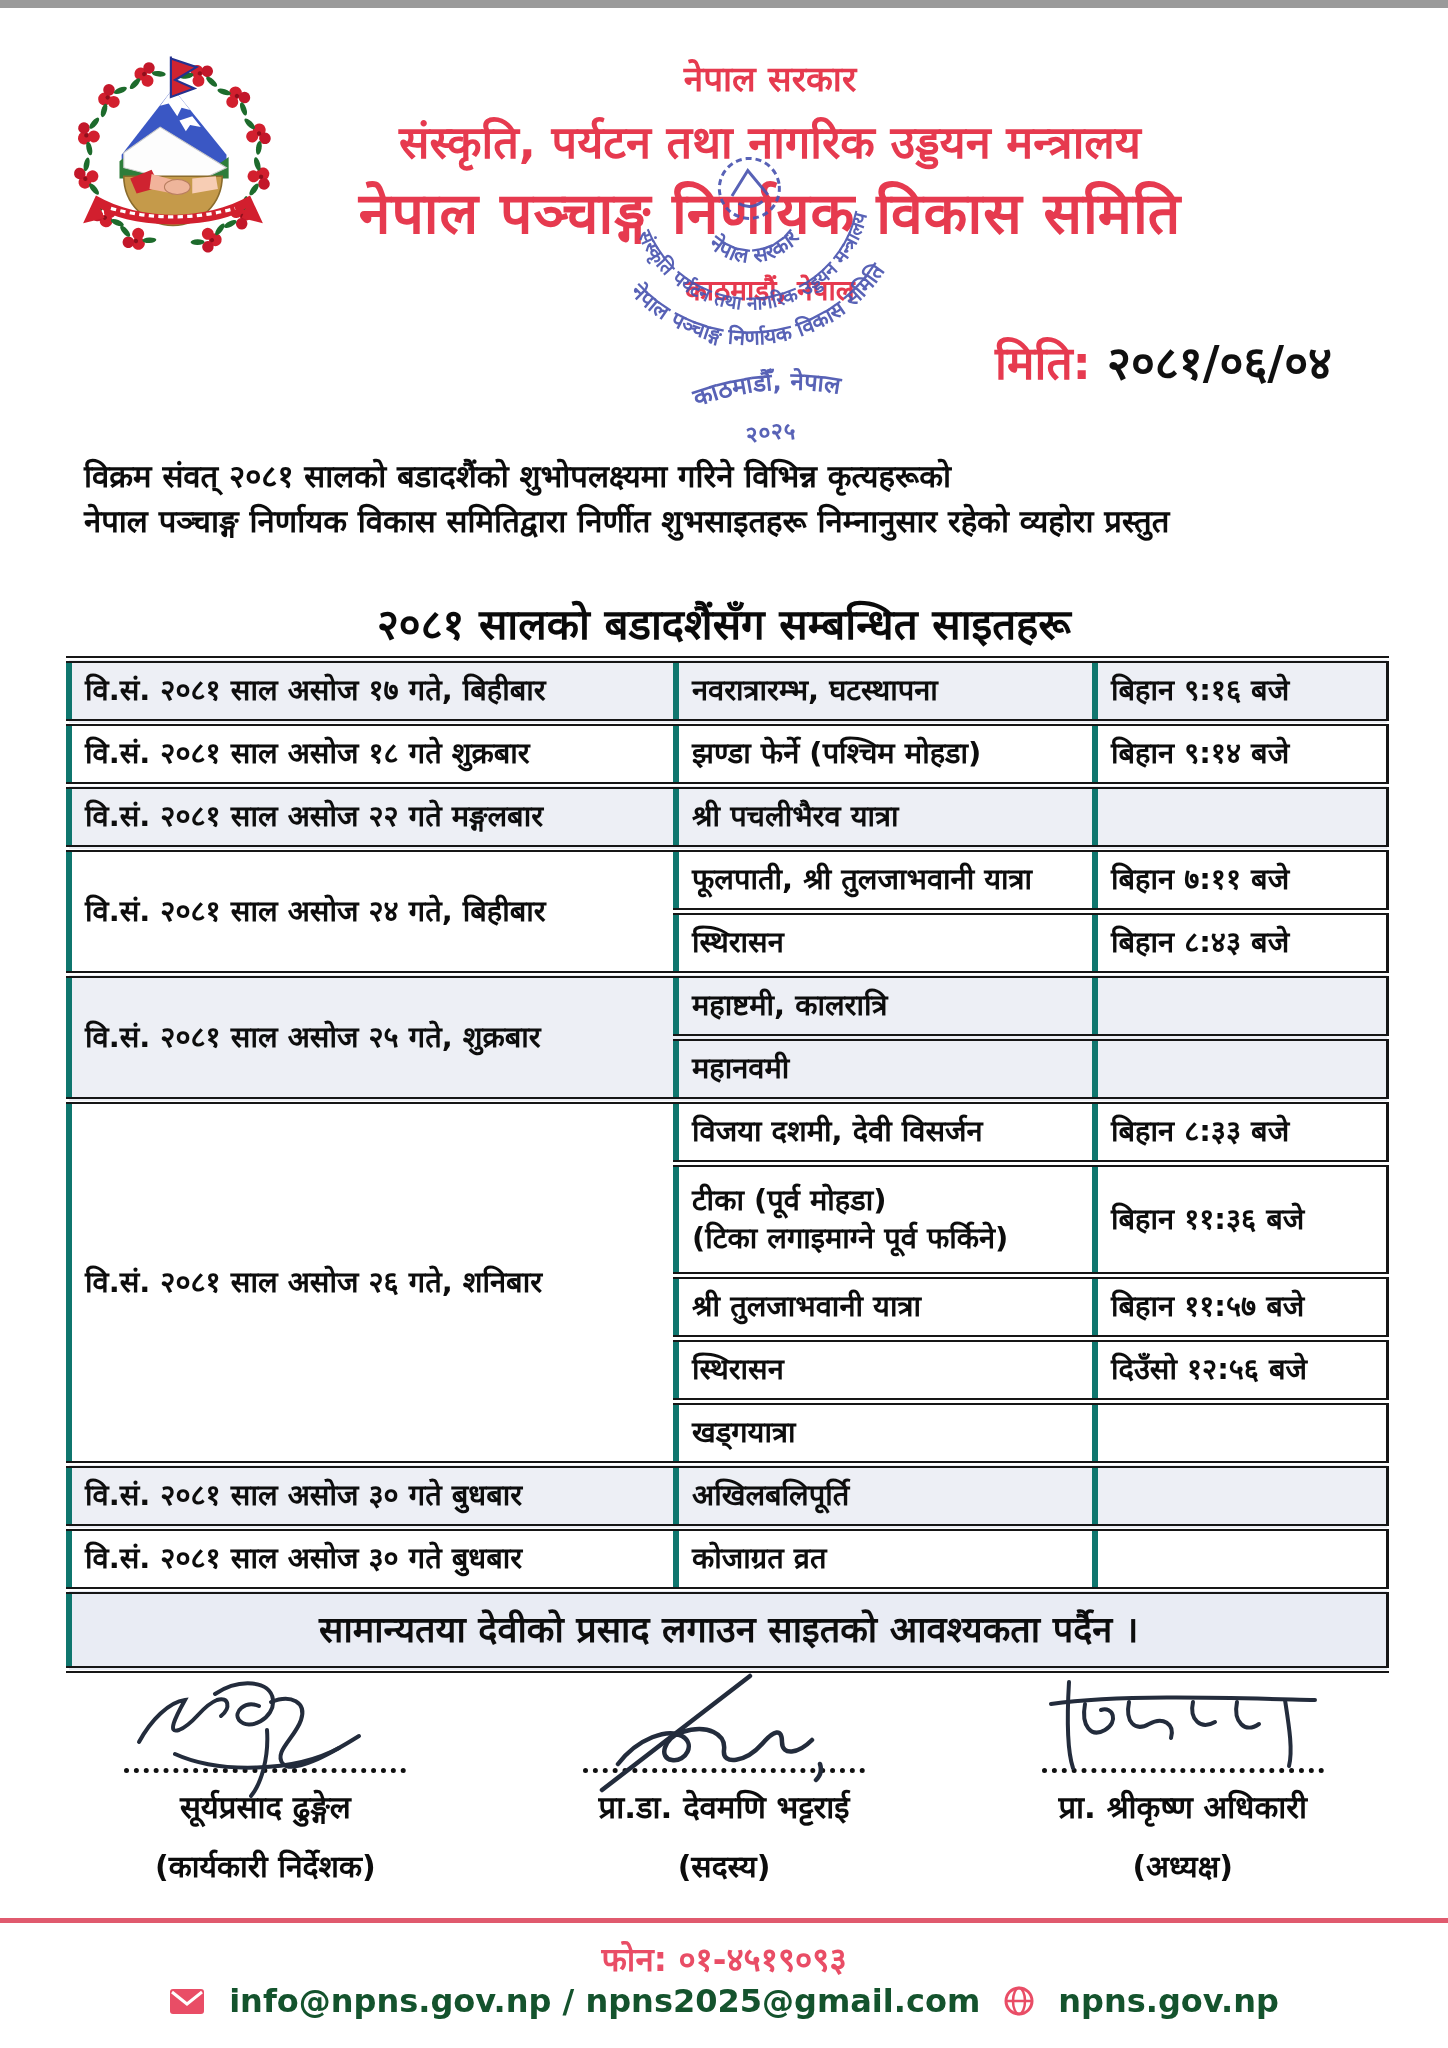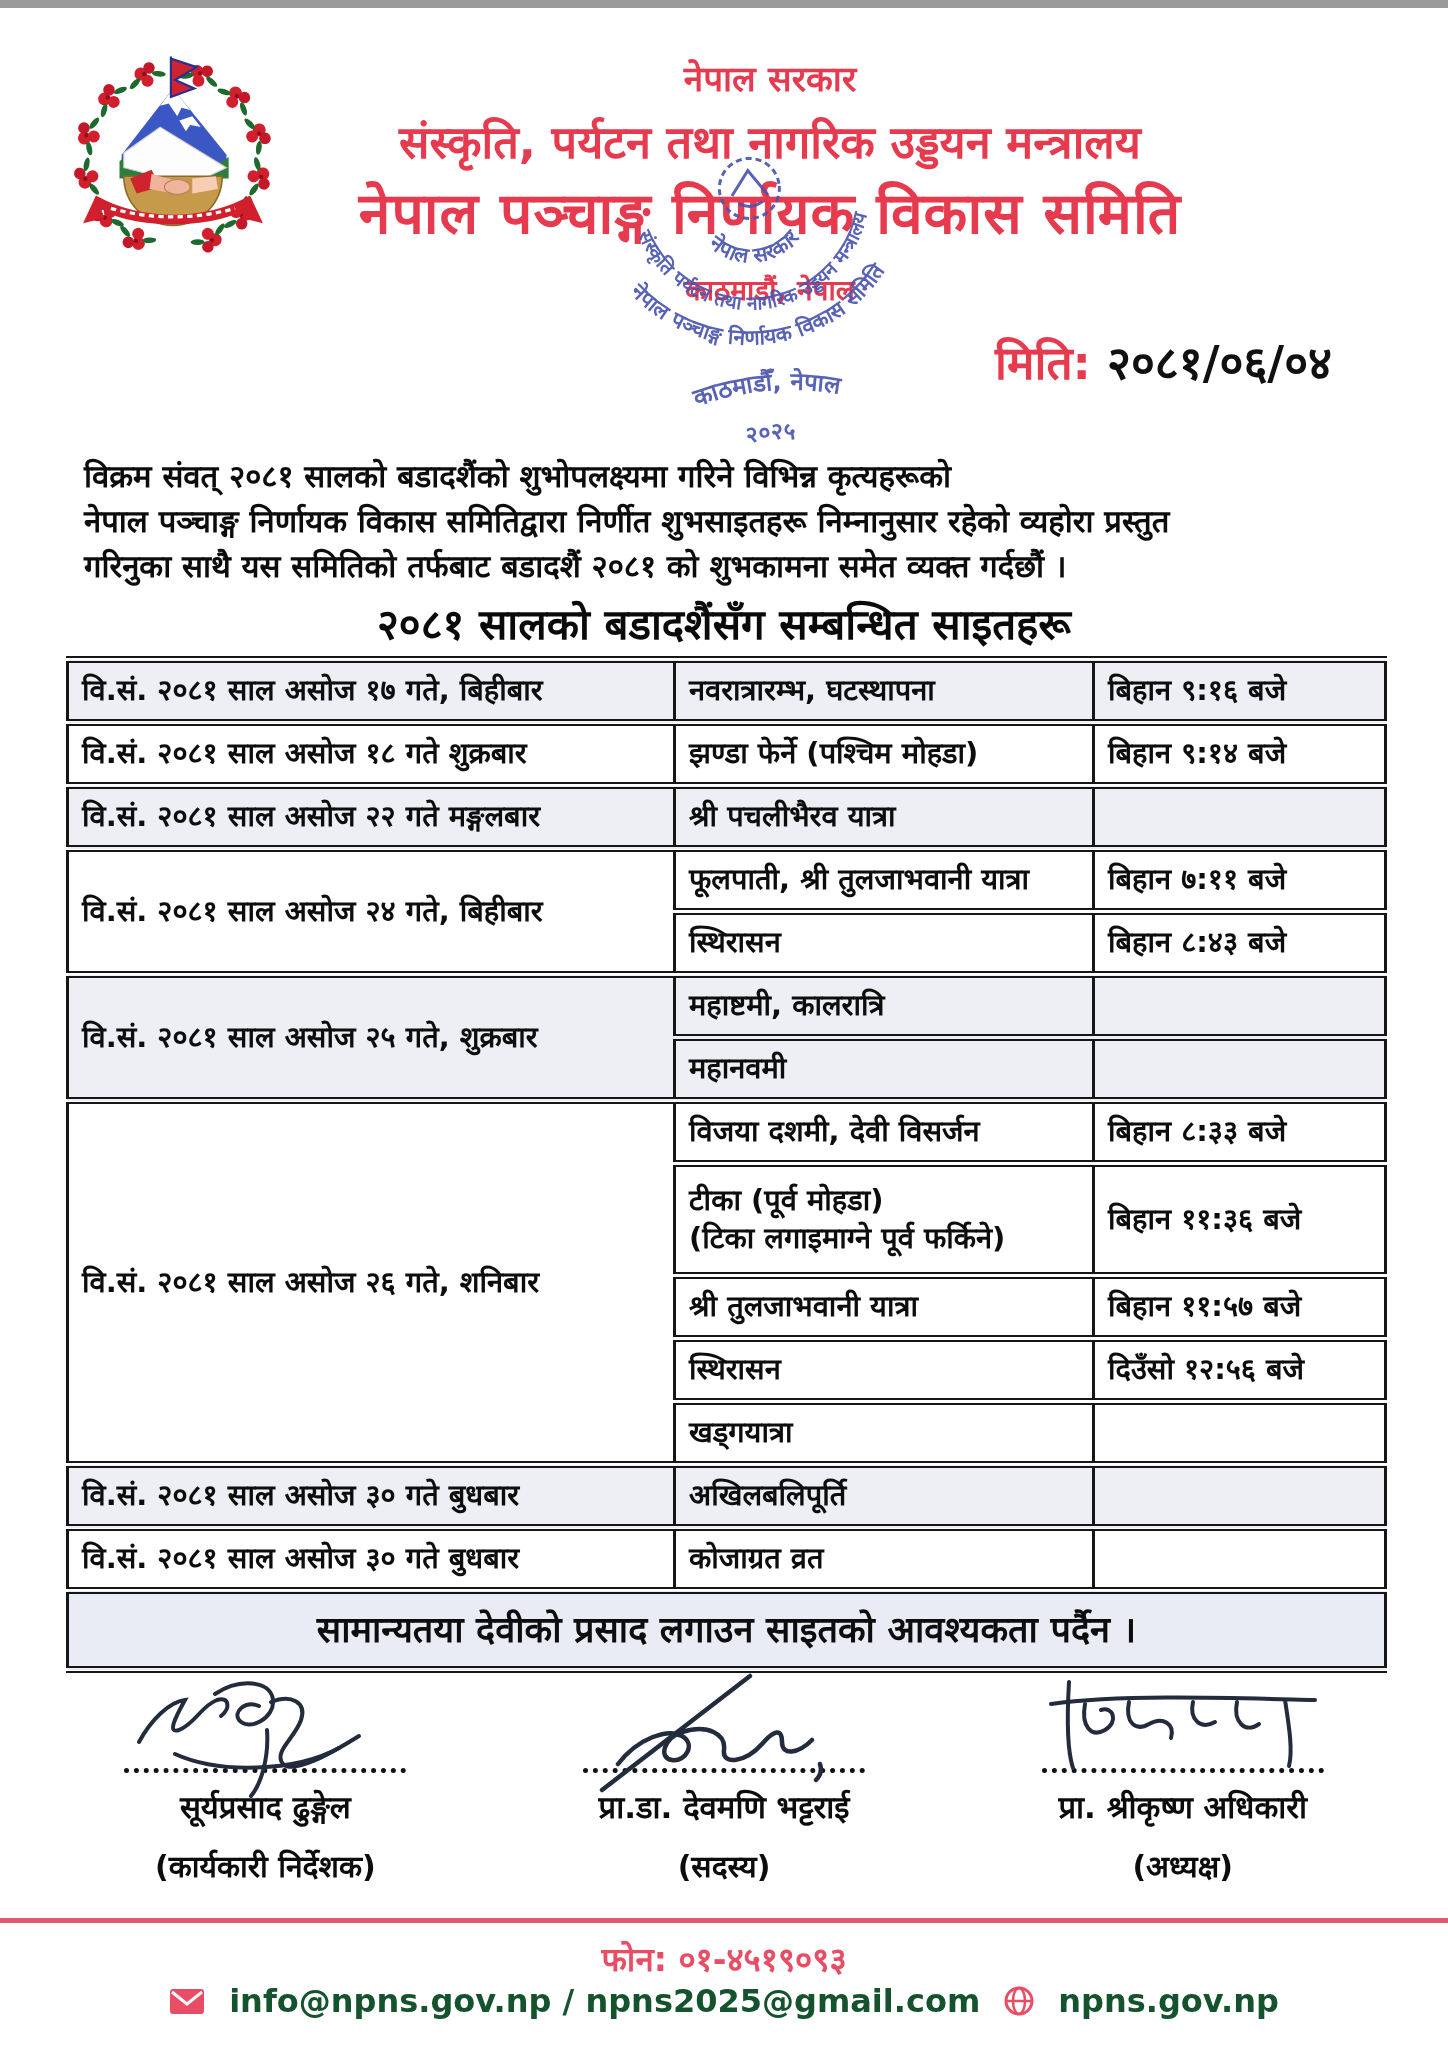--- a/index.html
+++ b/index.html
@@ -20,21 +20,21 @@
 
   
   .intro{position:absolute;top:446px;left:84px;width:1280px;text-align:left;
          font-size:31px;font-weight:600;line-height:1.45;color:#0c0c0c;}
 
   
   .tbl-title{position:absolute;top:586px;left:0;width:100%;text-align:center;
              font-size:42px;font-weight:800;color:#0a0a0a;}
   table.saita{position:absolute;top:648px;left:66px;width:1318px;border-collapse:collapse;
               table-layout:fixed;border:3px solid #161616;border-top:7px double #161616;border-bottom:7px double #161616;}
-  table.saita td{border-left:1px solid #0f766e;border-right:3px solid #161616;
+  table.saita td{border-left:6px solid #0f766e;border-right:3px solid #161616;
                  border-bottom:7px double #161616;font-size:29px;font-weight:600;
                  padding:4px 13px;vertical-align:middle;color:#0d0d0d;line-height:1.3;}
   col.c1{width:607px;} col.c2{width:419px;} col.c3{width:292px;}
   tr.r-std{height:63px;} tr.r-tika{height:112px;}
   tr.shaded td{background:#edeff5;}
   tr.note-row td{height:64px;background:#e9ecf4;text-align:center;font-size:36px;font-weight:800;}
 
   
   .sigs{position:absolute;top:1664px;left:36px;right:36px;display:flex;}
   .sig{flex:1;text-align:center;}
@@ -129,21 +129,20 @@
   </svg>
 
   <div class="dateline">
     <span class="lbl">मिति:</span>
     <span class="val">२०८१/०६/०४</span>
   </div>
 
   <div class="intro">
     <div>विक्रम संवत् २०८१ सालको  बडादशैंको शुभोपलक्ष्यमा गरिने विभिन्न कृत्यहरूको</div>
     <div>नेपाल पञ्चाङ्ग निर्णायक विकास समितिद्वारा निर्णीत शुभसाइतहरू निम्नानुसार रहेको व्यहोरा प्रस्तुत</div>
-    <div>गरिनुका साथै यस समितिको तर्फबाट बडादशैं २०८१ को शुभकामना समेत व्यक्त गर्दछौं ।</div>
   </div>
 
   <div class="tbl-title">२०८१ सालको बडादशैंसँग सम्बन्धित साइतहरू</div>
 
   <table class="saita">
     <colgroup>
         <col class="c1">
         <col class="c2">
         <col class="c3">
       </colgroup>

